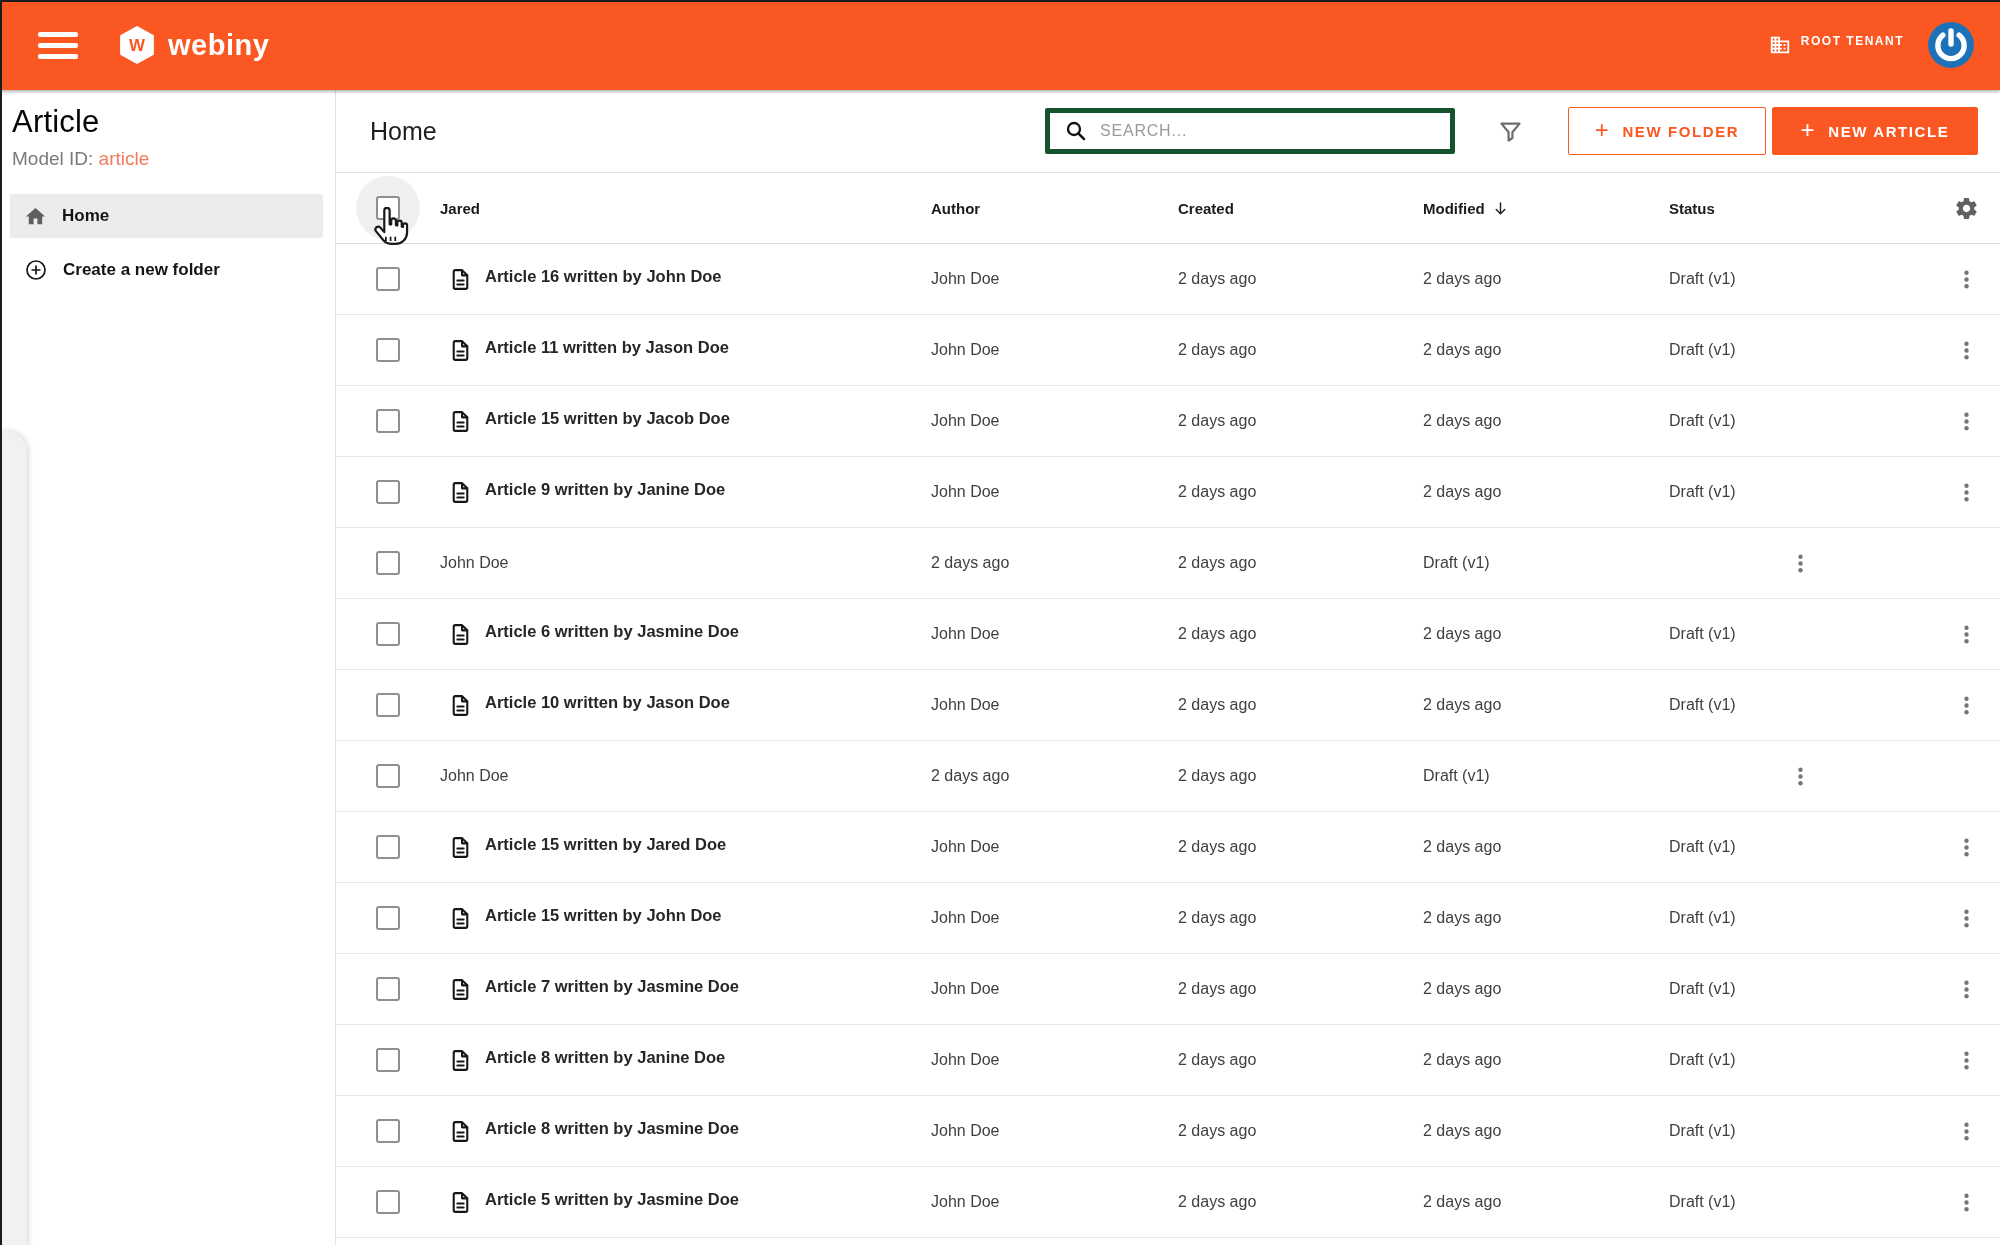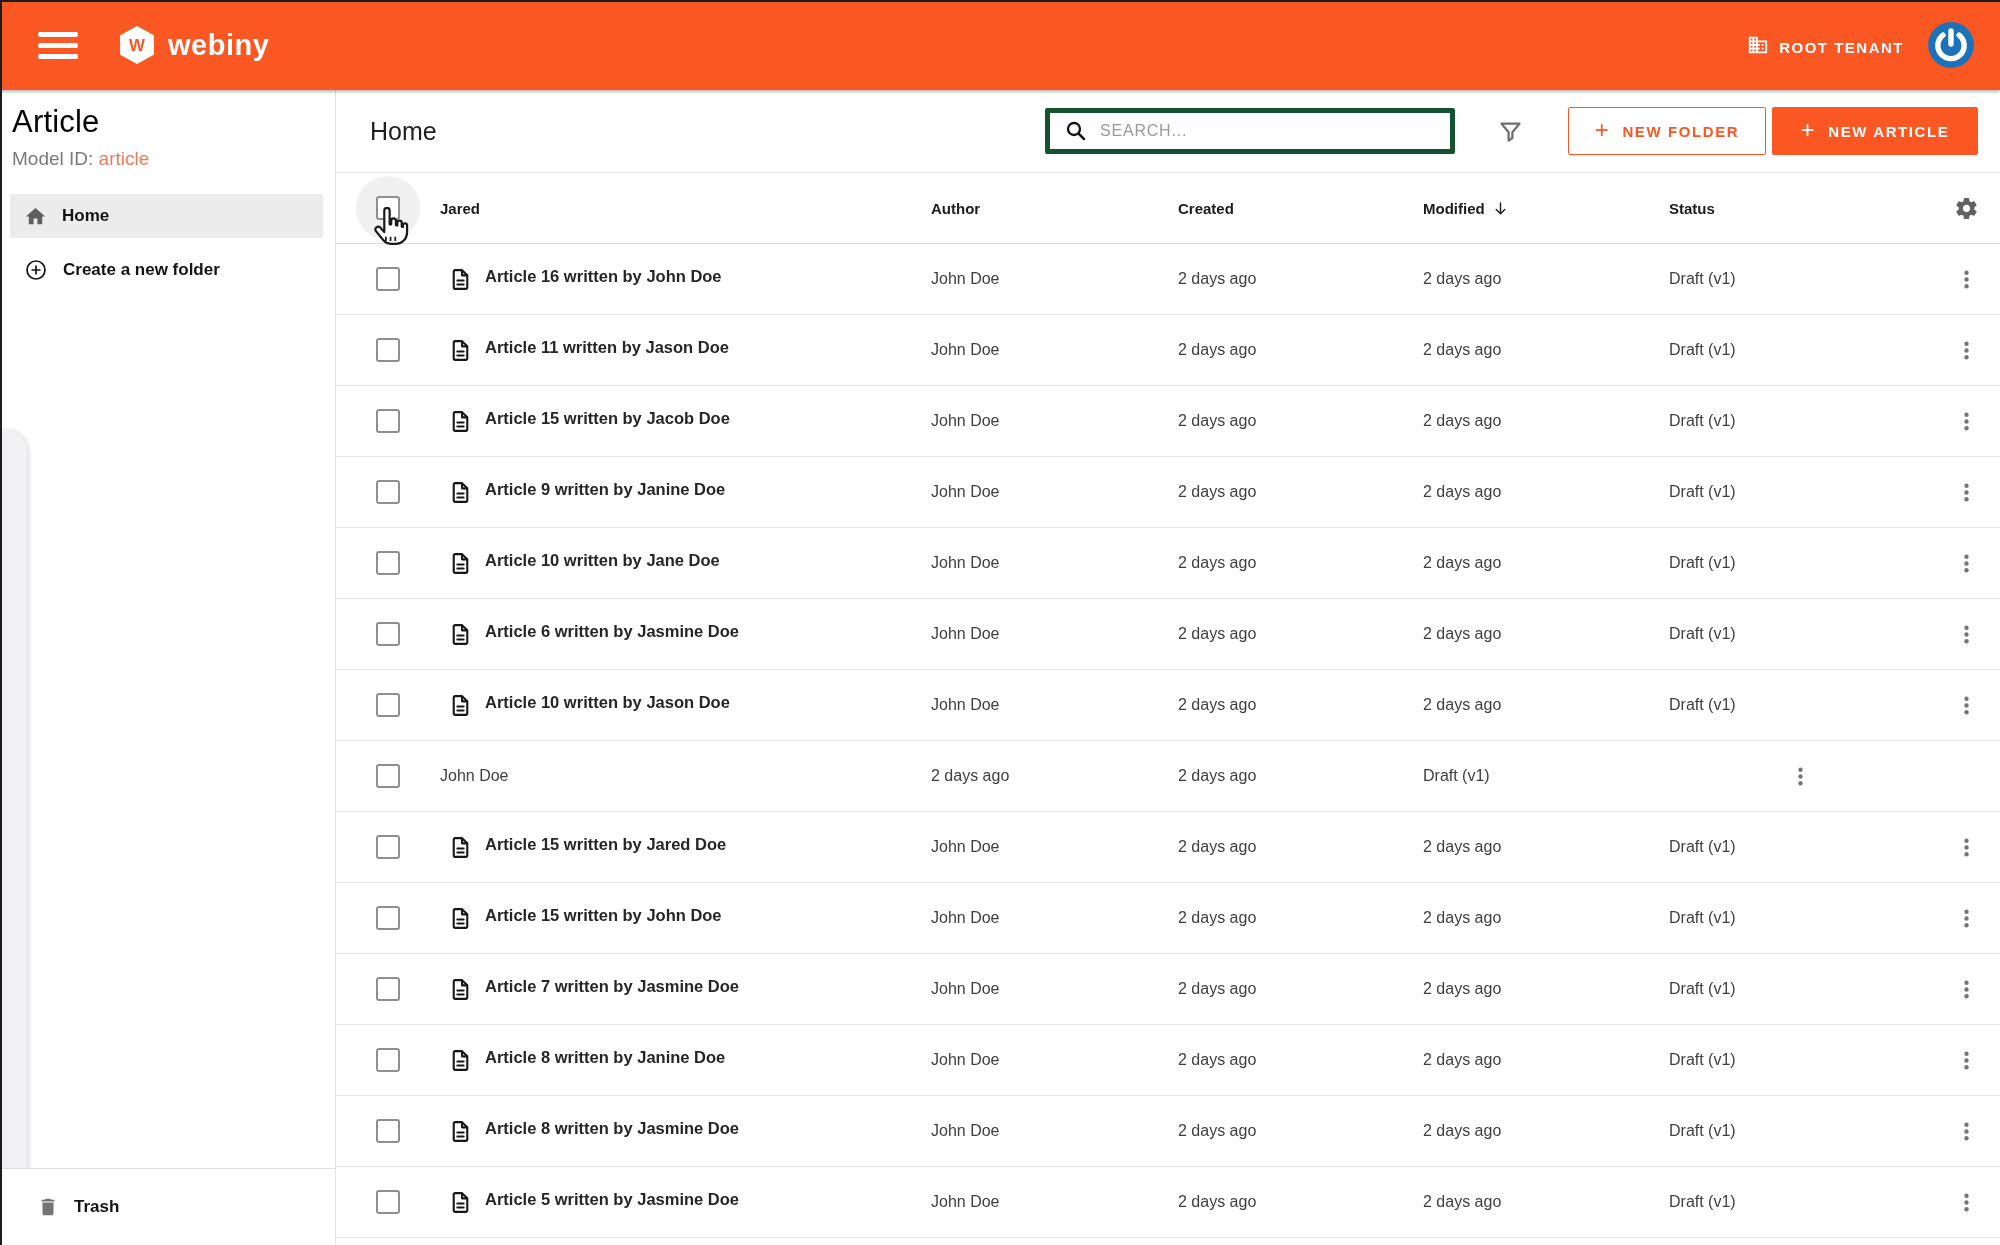--- a/index.html
+++ b/index.html
@@ -17,22 +17,22 @@
     position:absolute; left:0; top:0; right:0; height:90px;
     background:#FA5723; display:flex; align-items:center;
     box-shadow:0 2px 3px rgba(0,0,0,.28); z-index:20;
   }
   .hamburger { margin-left:38px; width:42px; height:32px; display:flex; flex-direction:column;
     justify-content:center; gap:6px; cursor:pointer; }
   .hamburger span { display:block; width:40px; height:5px; background:#fff; border-radius:2px; }
   .brand { display:flex; align-items:center; margin-left:38px; gap:12px; }
   .brand-word { color:#fff; font-size:29px; font-weight:700; letter-spacing:.5px; }
   .topbar-right { margin-left:auto; display:flex; align-items:center; margin-right:24px; gap:22px; }
-  .tenant { display:flex; align-items:flex-end; gap:10px; color:#fff;
-    font-size:15px; font-weight:600; letter-spacing:1.5px; cursor:pointer; }
+  .tenant { display:flex; align-items:flex-start; gap:10px; color:#fff;
+    font-size:12px; font-weight:600; letter-spacing:1.5px; cursor:pointer; }
   .avatar { width:50px; height:50px; border-radius:50%; cursor:pointer; }
 
   
   .sidebar {
     position:absolute; left:0; top:90px; bottom:0; width:336px; background:#fff;
     border-right:1px solid #E1E1E1; display:flex; flex-direction:column; z-index:5;
   }
   .sidebar-head { padding:14px 12px 0 12px; }
   .sidebar-title { font-size:31px; font-weight:500; color:#060606; letter-spacing:.2px; }
   .model-id { margin-top:8px; font-size:19px; color:#7a7a7a; }
@@ -155,26 +155,20 @@
     </div>
     <div class="nav-item create">
       <svg width="24" height="24" viewBox="0 0 24 24">
         <circle cx="12" cy="12" r="9" fill="none" stroke="#161616" stroke-width="1.7"></circle>
         <path d="M12 7.5v9 M7.5 12h9" stroke="#161616" stroke-width="1.7" fill="none"></path>
       </svg>
       <span>Create a new folder</span>
     </div>
   </nav>
   <div class="drawer-bump"></div>
-  <div class="sidebar-trash">
-    <svg width="22" height="22" viewBox="0 0 24 24">
-      <path fill="#757575" d="M6 19c0 1.1.9 2 2 2h8c1.1 0 2-.9 2-2V7H6v12zM19 4h-3.5l-1-1h-5l-1 1H5v2h14V4z"></path>
-    </svg>
-    <span>Trash</span>
-  </div>
 </aside>
 
 <main class="content">
 
   <div class="content-header">
     <div class="page-title">Home</div>
     <div class="header-tools">
       <div class="search-box">
         <svg width="24" height="24" viewBox="0 0 24 24">
           <circle cx="10" cy="10" r="6" fill="none" stroke="#111111" stroke-width="2.3"></circle>
@@ -328,28 +322,20 @@
           <circle cx="12" cy="18.5" r="2.1" fill="#757575"></circle>
         </svg>
       </span>
     </div>
   </div>
 
   <div class="grid trow">
     <div class="cell-check">
       <span class="checkbox"></span>
     </div>
-    <div class="cell-name">
-      <svg width="25" height="25" viewBox="0 0 24 24">
-        <path d="M13.5 3 H7 a1.5 1.5 0 0 0 -1.5 1.5 v15 a1.5 1.5 0 0 0 1.5 1.5 h10 a1.5 1.5 0 0 0 1.5 -1.5 V8 z" fill="none" stroke="#161616" stroke-width="2" stroke-linejoin="round"></path>
-        <path d="M13.5 3 v5 h5" fill="none" stroke="#161616" stroke-width="2" stroke-linejoin="round"></path>
-        <path d="M9 13 h6 M9 16.8 h6" stroke="#161616" stroke-width="2" stroke-linecap="round"></path>
-      </svg>
-      <span class="row-name">Article 10 written by Jane Doe</span>
-    </div>
     <div class="cell-text">John Doe</div>
     <div class="cell-text">2 days ago</div>
     <div class="cell-text">2 days ago</div>
     <div class="cell-text">Draft (v1)</div>
     <div class="cell-actions">
       <span class="kebab-btn">
         <svg width="25" height="25" viewBox="0 0 24 24">
           <circle cx="12" cy="5.5" r="2.1" fill="#757575"></circle>
           <circle cx="12" cy="12" r="2.1" fill="#757575"></circle>
           <circle cx="12" cy="18.5" r="2.1" fill="#757575"></circle>

